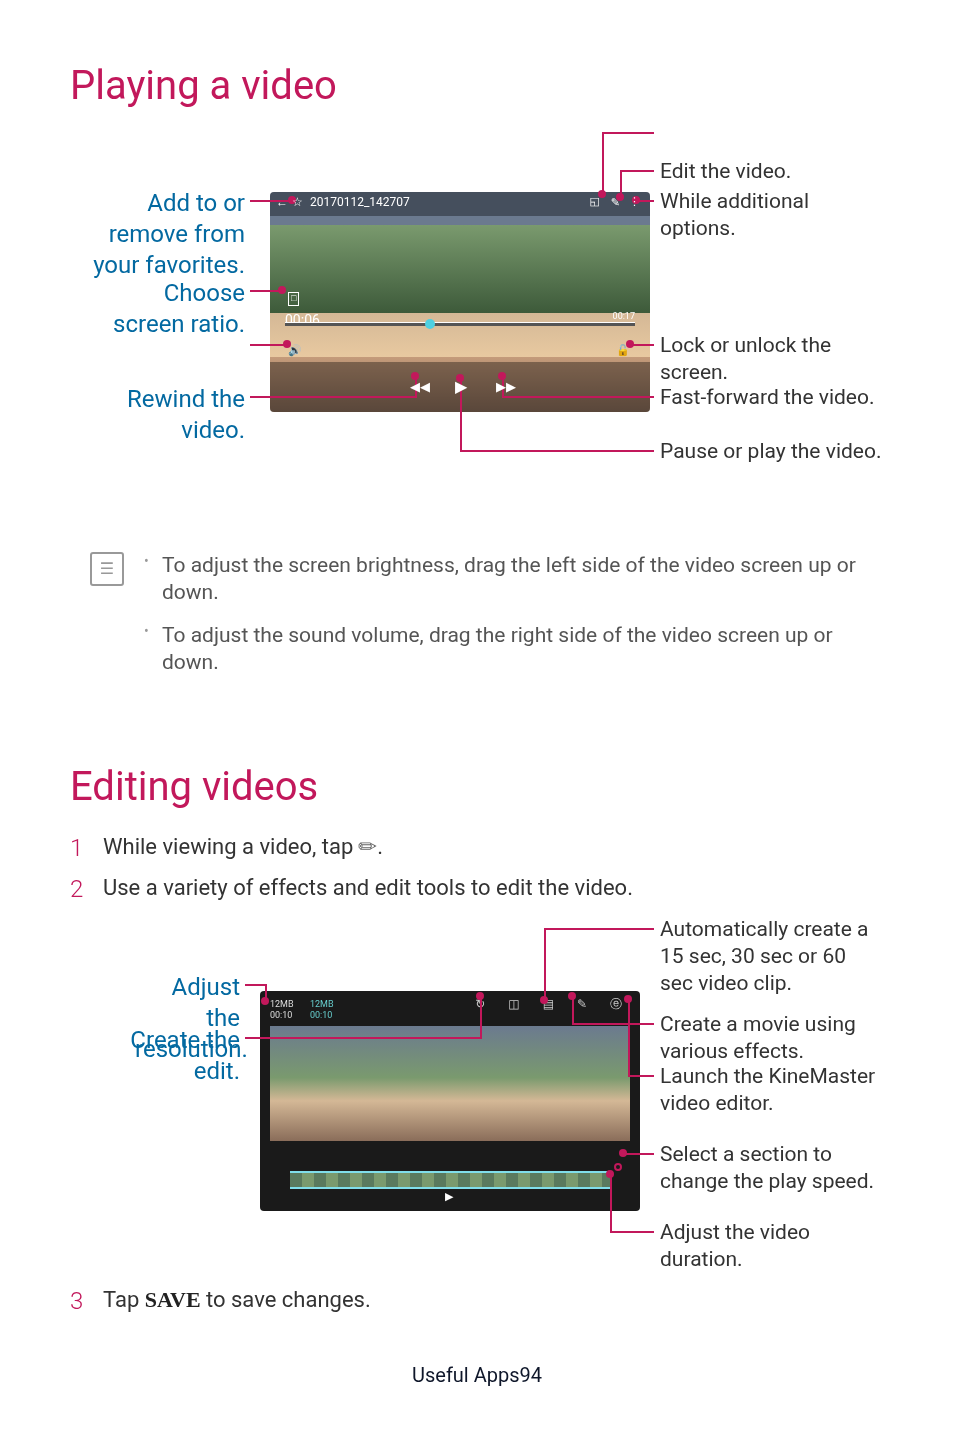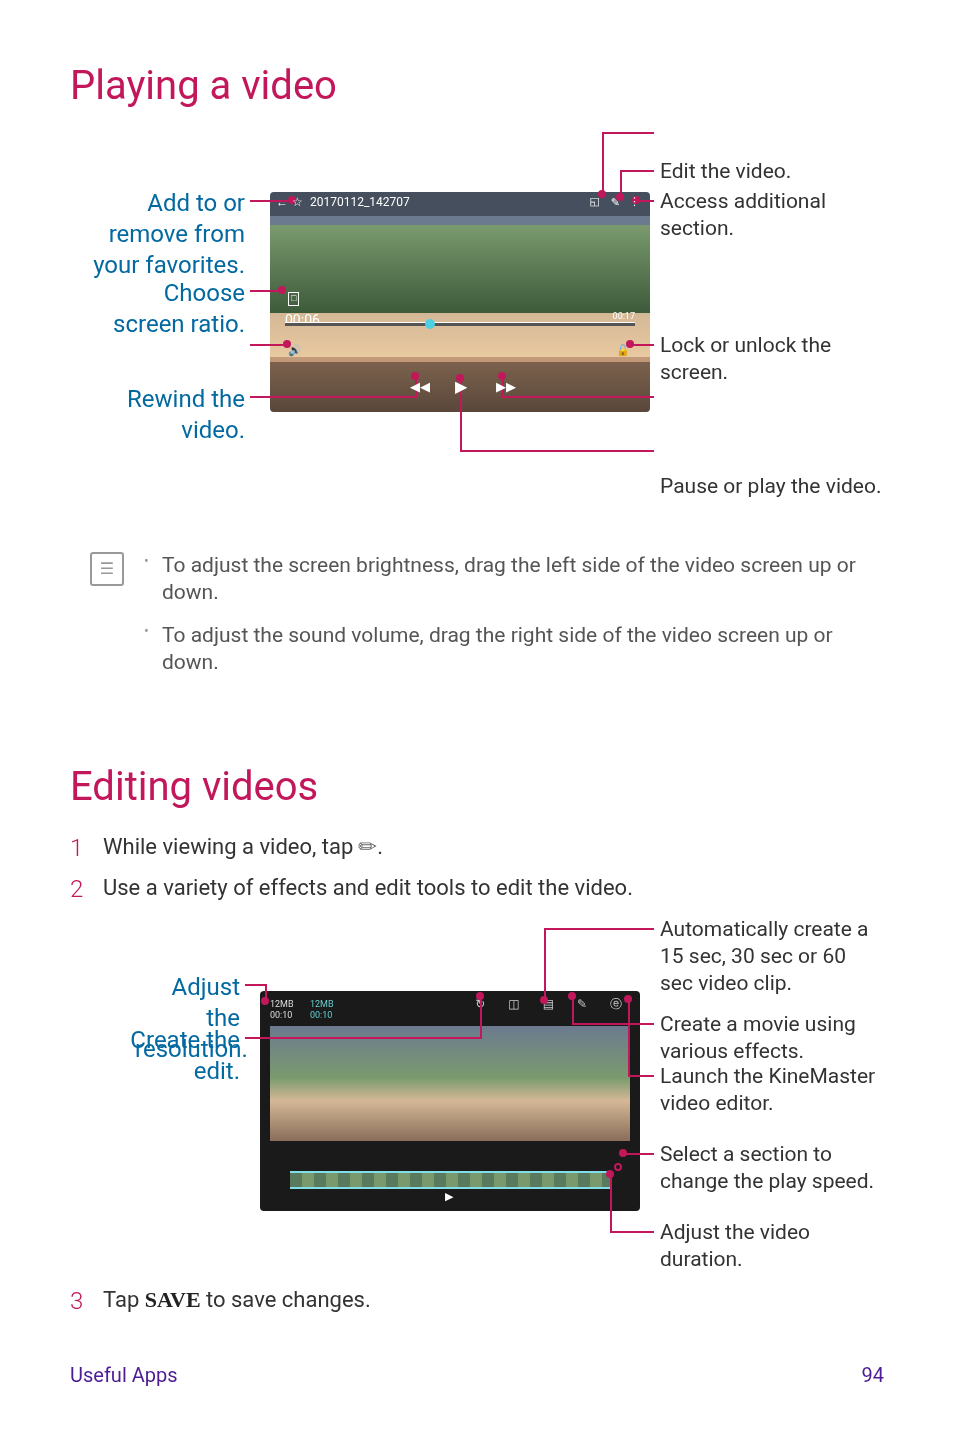--- a/index.html
+++ b/index.html
@@ -114,22 +114,22 @@
     .fig2 .strip{
       position:absolute; left:30px; right:30px; bottom:22px; height:18px;
       background: repeating-linear-gradient(90deg,#5a7a5e,#5a7a5e 12px,#7a9a6e 12px,#7a9a6e 24px);
       border-top:2px solid #80deea; border-bottom:2px solid #80deea;
     }
     .fig2 .speedmark{ position:absolute; bottom:40px; right:18px; width:8px;height:8px; border:2px solid #c2185b; border-radius:50%;}
     .fig2 .playbtn{ position:absolute; bottom:6px; left:50%; margin-left:-5px; color:#fff; font-size:11px;}
 
     .footer {
       margin-top: 45px;
-      display:flex; justify-content:space-between;
-      font-size:20px; color:#4c1d95;
+      display:flex; justify-content:center;
+      font-size:20px; color:#0f172a;
     }
     .save-bold { font-weight:700; color:#222;font-family:Liberation Serif, serif; }
   </style>
 </head>
 <body>
 
 <h1>Playing a video</h1>
 
 <div class="fig1">
   <div class="phone">
@@ -168,33 +168,34 @@
 
   <div class="line" style="top:0px; left:532px; width:52px;"></div>
   <div class="line-v" style="top:0px; left:532px; height:60px;"></div>
   <div class="dot" style="top:58px; left:528px;"></div>
 
   <div class="label-right" style="top:26px;">Edit the video.</div>
   <div class="line" style="top:38px; left:550px; width:34px;"></div>
   <div class="line-v" style="top:38px; left:550px; height:25px;"></div>
   <div class="dot" style="top:61px; left:546px;"></div>
 
-  <div class="label-right" style="top:56px;">Access additional section.</div>
+  <div class="label-right" style="top:56px;">While additional options.</div>
   <div class="line" style="top:68px; left:568px; width:16px;"></div>
   <div class="dot" style="top:64px; left:562px;"></div>
 
   <div class="label-right" style="top:200px;">Lock or unlock the screen.</div>
   <div class="line" style="top:212px; left:562px; width:22px;"></div>
   <div class="dot" style="top:208px; left:556px;"></div>
 
+  <div class="label-right" style="top:252px;">Fast-forward the video.</div>
   <div class="line" style="top:264px; left:432px; width:152px;"></div>
   <div class="line-v" style="top:246px; left:432px; height:20px;"></div>
   <div class="dot" style="top:240px; left:428px;"></div>
 
-  <div class="label-right" style="top:306px;margin-top:35px;">Pause or play the video.</div>
+  <div class="label-right" style="top:306px;">Pause or play the video.</div>
   <div class="line" style="top:318px; left:390px; width:194px;"></div>
   <div class="line-v" style="top:248px; left:390px; height:72px;"></div>
   <div class="dot" style="top:242px; left:386px;"></div>
 </div>
 
 <div class="note">
   <div class="note-icon">☰</div>
   <ul>
     <li>To adjust the screen brightness, drag the left side of the video screen up or down.</li>
     <li>To adjust the sound volume, drag the right side of the video screen up or down.</li>

